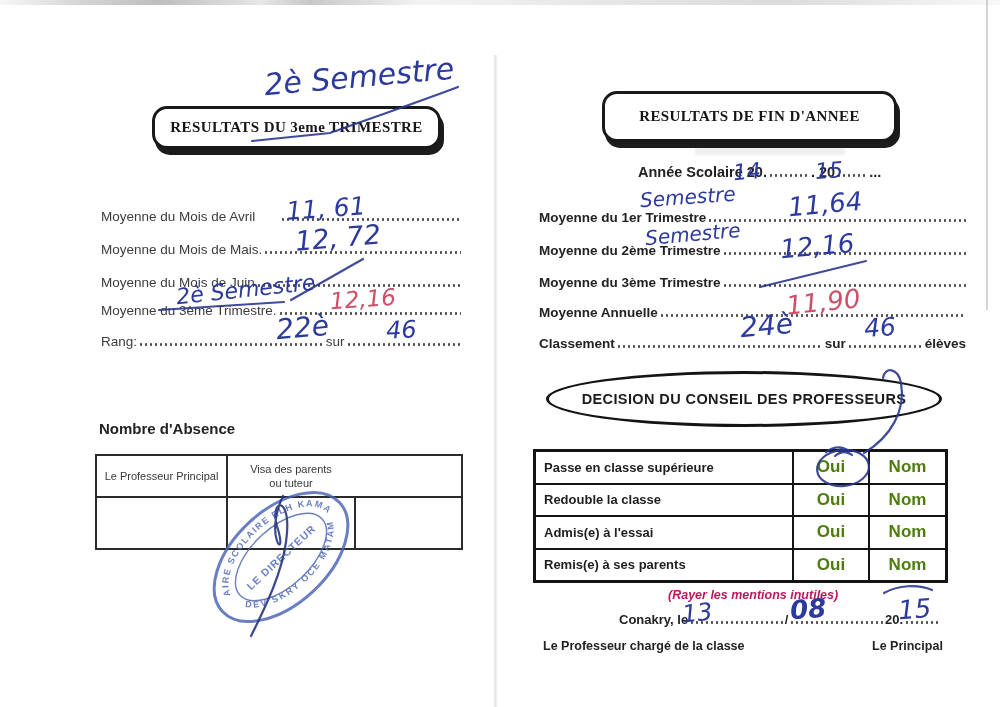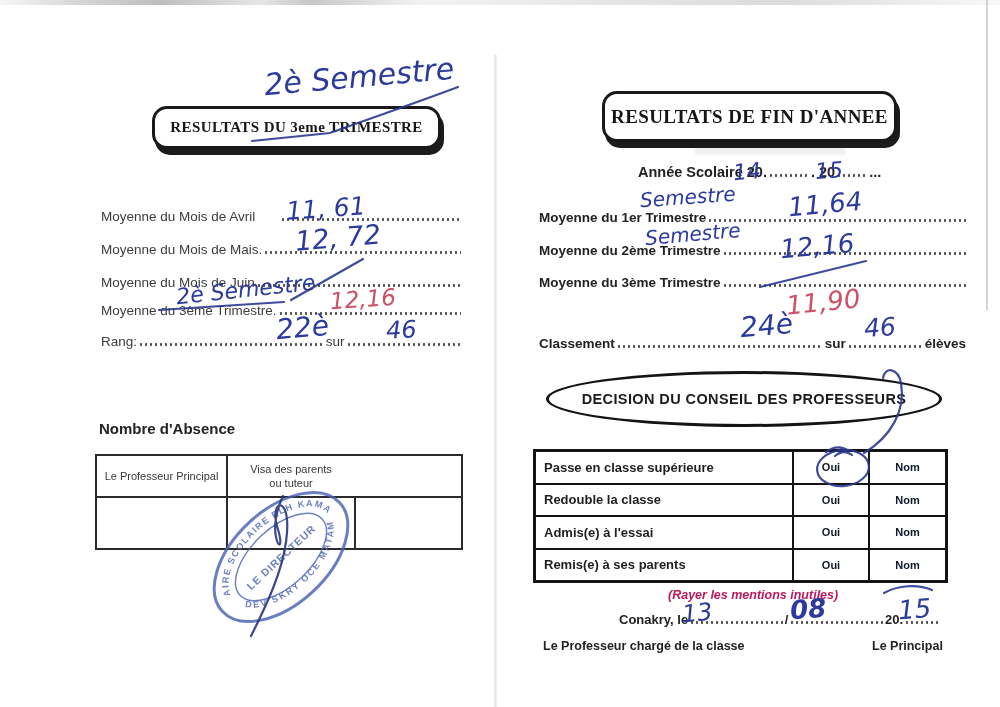--- a/index.html
+++ b/index.html
@@ -13,21 +13,21 @@
     background:linear-gradient(to right,rgba(0,0,0,0),rgba(0,0,0,.10),rgba(0,0,0,0));}
   .scan-edge{position:absolute;left:986px;top:0;width:2px;height:310px;background:#b0b0b0;opacity:.55;}
   .scan-ghost{position:absolute;left:695px;top:146px;width:150px;height:9px;background:#c9c9c9;opacity:.28;filter:blur(1px);}
 
   
   .titlebox{position:absolute;border:3px solid #191919;border-radius:15px;background:#fff;
     display:flex;align-items:center;justify-content:center;
     font-family:"Liberation Serif",serif;font-weight:bold;color:#161616;letter-spacing:.4px;
     box-shadow:3px 6px 0 0 #1c1c1c;}
   .titlebox.left{left:152px;top:106px;width:283px;height:37px;font-size:15px;}
-  .titlebox.right{left:602px;top:91px;width:289px;height:45px;font-size:19px;}
+  .titlebox.right{left:602px;top:91px;width:289px;height:45px;font-size:15px;}
 
   
   .page-line{position:absolute;display:flex;align-items:flex-end;font-size:13.5px;height:18px;}
   .lline{left:100px;width:362px;color:#3c3c3c;}
   .rline{left:538px;width:429px;color:#222;}
   .rline .lbl{font-weight:bold;}
   .lbl{white-space:nowrap;padding:0 1px;}
   .dots{flex:1 1 auto;height:5px;margin:0 1px 2px 1px;background-repeat:repeat-x;
     background-image:radial-gradient(circle at 2px 2.5px,#4c4c4c 1.05px,rgba(0,0,0,0) 1.5px);
     background-size:5px 5px;}
@@ -53,21 +53,21 @@
   
   .ellipse{position:absolute;left:546px;top:371px;width:396px;height:56px;border:3px solid #141414;
     border-radius:50%;display:flex;align-items:center;justify-content:center;box-sizing:border-box;
     font-weight:bold;font-size:14.5px;color:#1b1b1b;letter-spacing:.4px;}
   .dtable{position:absolute;left:533px;top:449px;width:415px;height:134px;border:3px solid #141414;
     display:flex;flex-direction:column;box-sizing:border-box;}
   .drow{flex:1;display:grid;grid-template-columns:1fr 76px 77px;border-top:2px solid #141414;}
   .drow:first-child{border-top:none;}
   .dlabel{display:flex;align-items:center;padding-left:8px;font-weight:bold;font-size:13px;color:#1e1e1e;}
   .dcell{border-left:2px solid #141414;display:flex;align-items:center;justify-content:center;
-    font-weight:bold;font-size:11px;color:#0f172a;}
+    font-weight:bold;font-size:17px;color:#4d7c0f;}
 
   
   .rayer{position:absolute;left:668px;top:588px;font-size:12.5px;font-weight:bold;color:#be185d;font-style:italic;}
   .conakry{position:absolute;left:618px;top:610px;width:322px;display:flex;align-items:flex-end;height:17px;
     font-size:13px;font-weight:bold;color:#222;}
   .sig-left{position:absolute;left:543px;top:639px;font-size:12.5px;font-weight:bold;color:#222;}
   .sig-right{position:absolute;left:872px;top:639px;font-size:12.5px;font-weight:bold;color:#222;}
 
   
   .hw{position:absolute;font-family:"DejaVu Sans",sans-serif;font-style:italic;color:#2c3a9e;
@@ -210,20 +210,24 @@
     <span class="dots"></span>
   </div>
   <span class="hw hw-sem2">Semestre</span>
   <span class="hw hw-v2">12,16</span>
 
   <div class="page-line rline" style="top:272px;">
     <span class="lbl">Moyenne du 3ème Trimestre</span>
     <span class="dots"></span>
   </div>
 
+  <div class="page-line rline" style="top:302px;">
+    <span class="lbl">Moyenne Annuelle</span>
+    <span class="dots"></span>
+  </div>
   <span class="hw red hw-annuelle">11,90</span>
 
   <div class="page-line rline" style="top:333px;">
     <span class="lbl">Classement</span>
     <span class="dots w22"></span>
     <span class="lbl">sur</span>
     <span class="dots w08"></span>
     <span class="lbl">élèves</span>
   </div>
   <span class="hw hw-clrank">24è</span>

